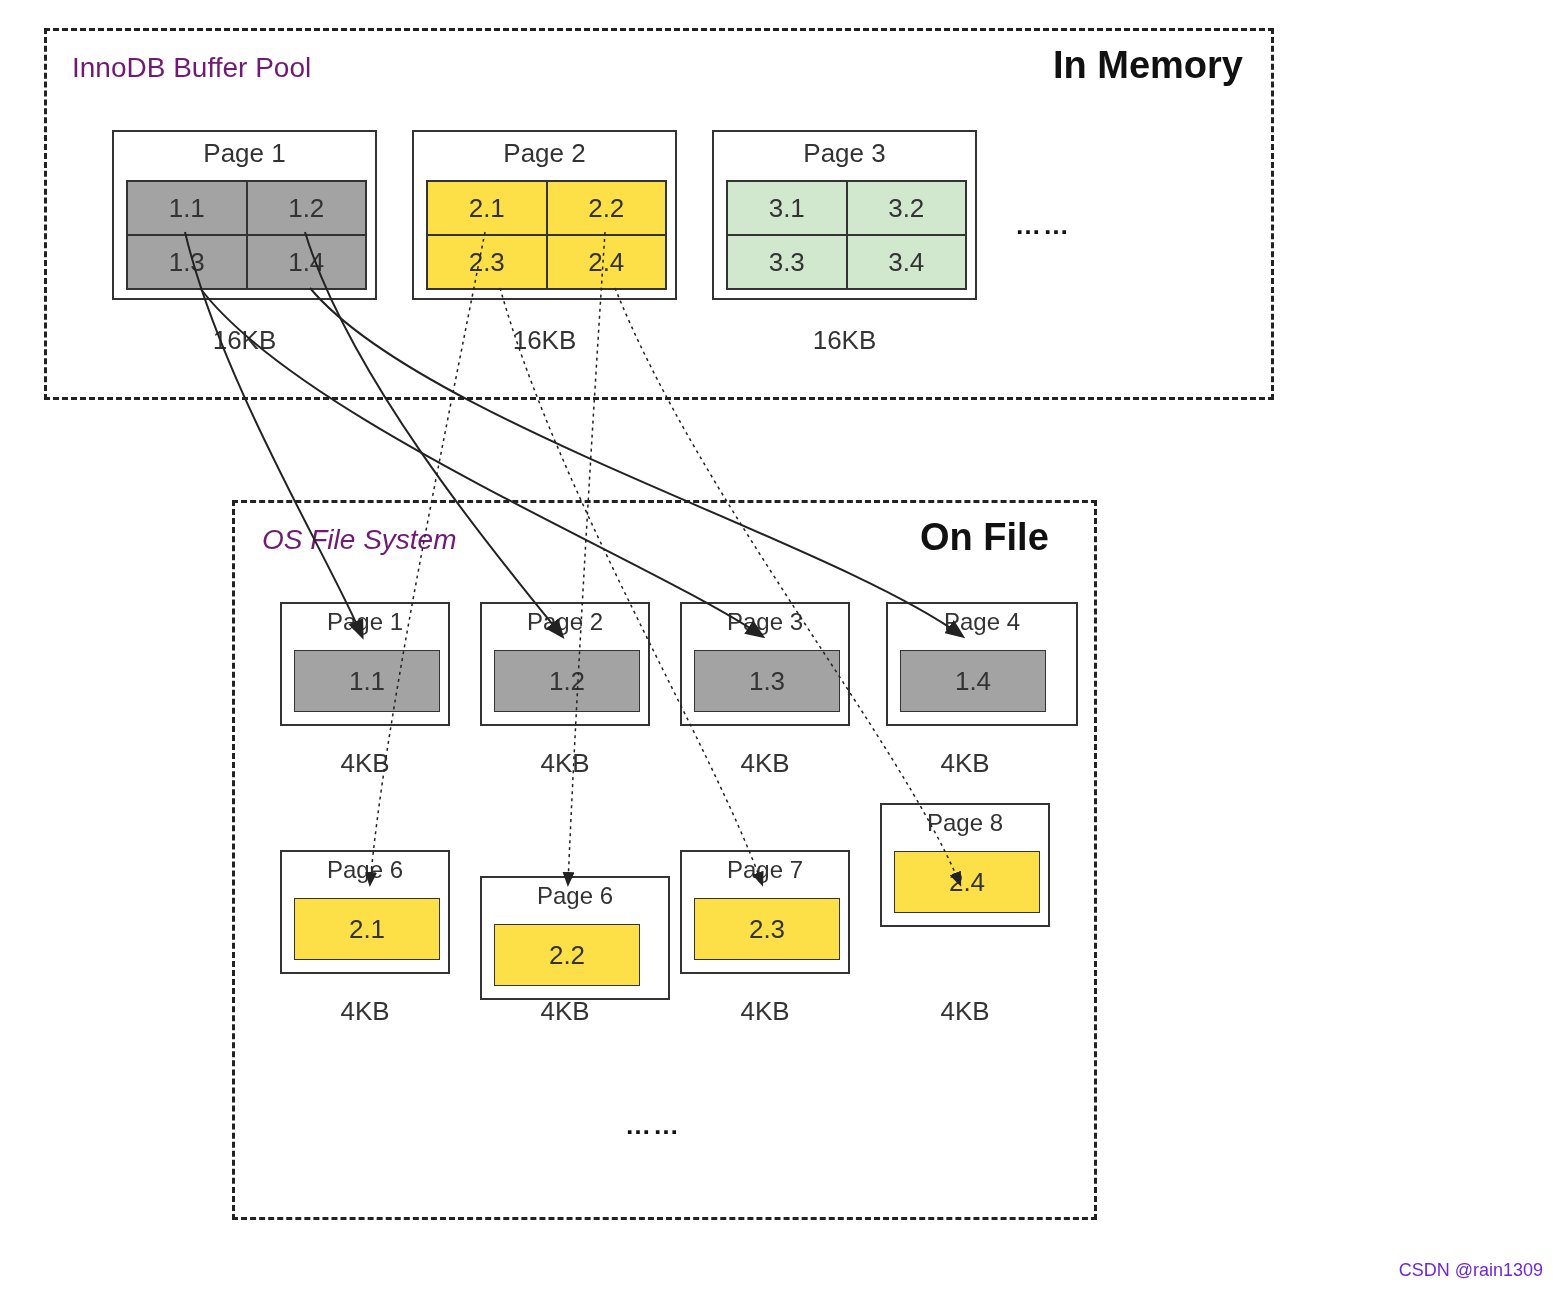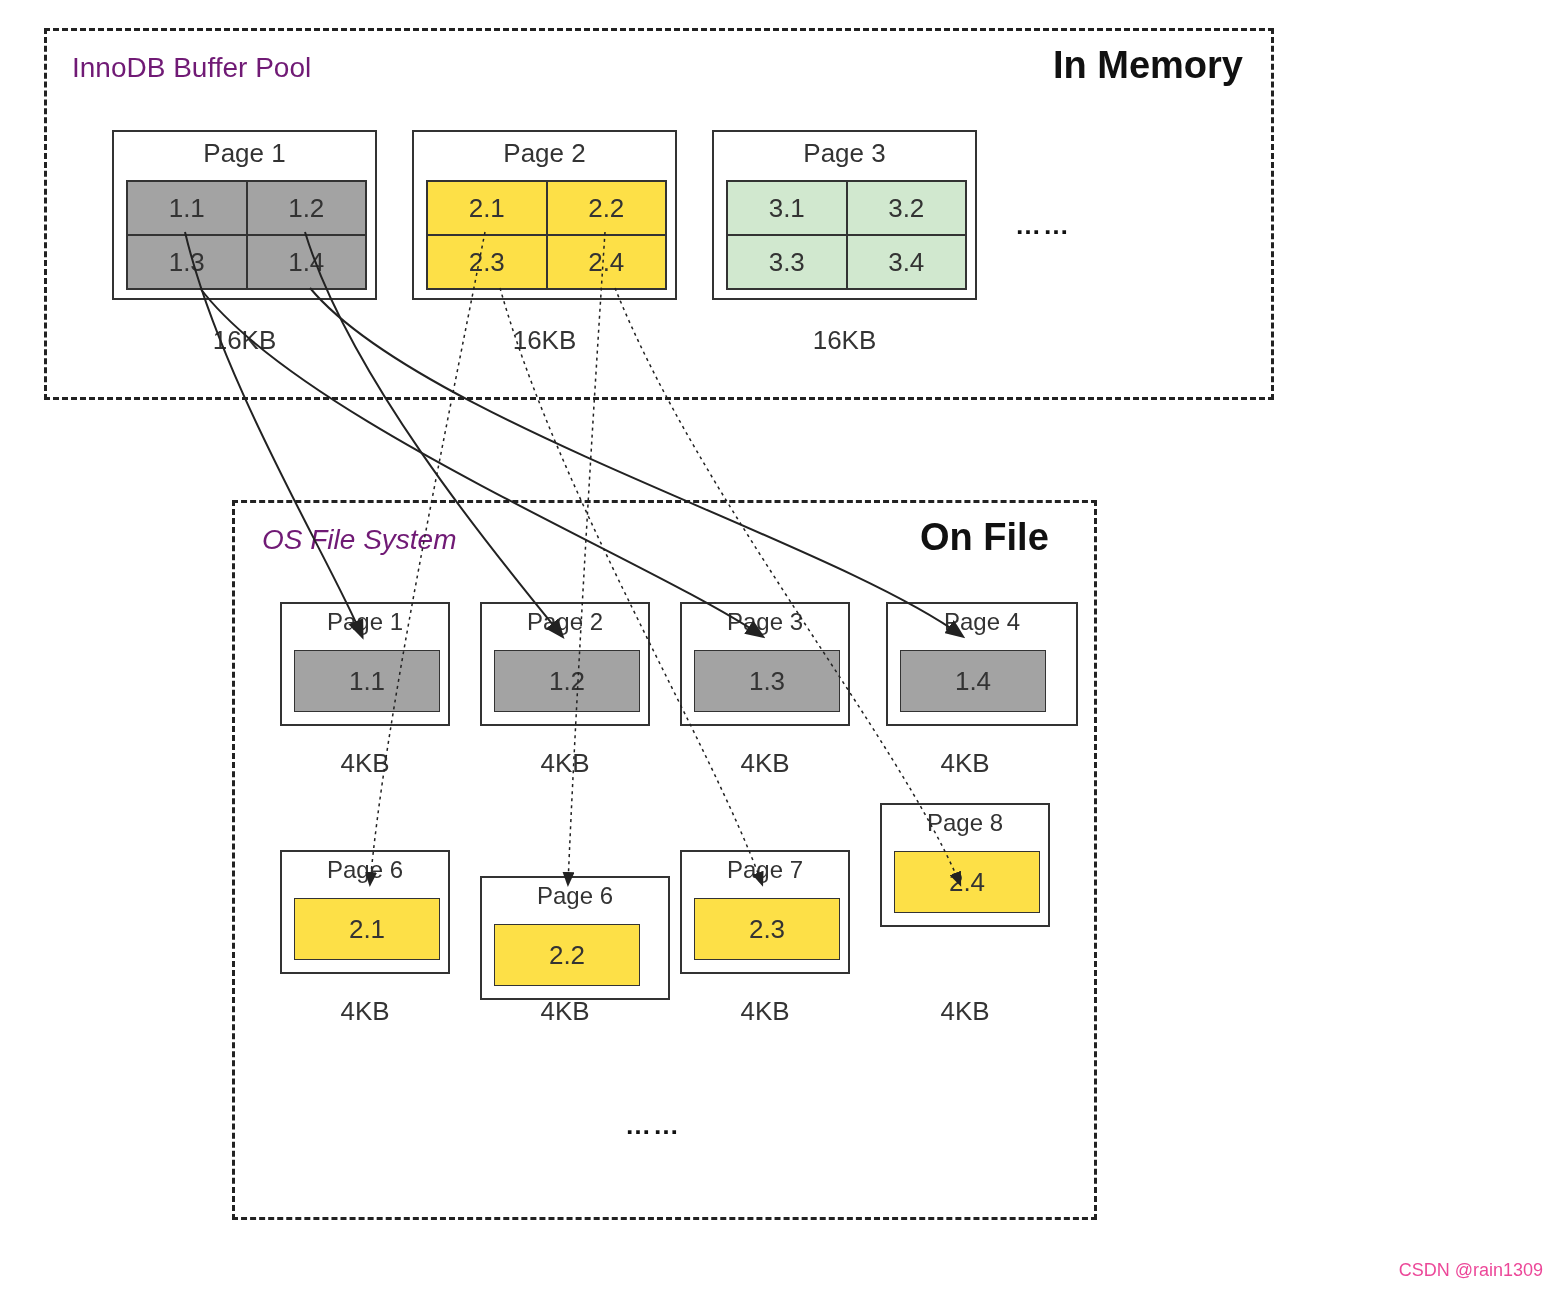--- a/index.html
+++ b/index.html
@@ -87,21 +87,21 @@
     border: 1.5px solid #333;
     display: flex;
     align-items: center;
     justify-content: center;
     font-size: 26px;
     color: #333;
   }
   .watermark {
     position: absolute;
     font-size: 18px;
-    color: #ec4899;
+    color: #6d28d9;
   }
   svg.arrows {
     position: absolute;
     left: 0; top: 0;
     width: 1553px;
     height: 1289px;
     pointer-events: none;
   }
 </style>
 </head>

